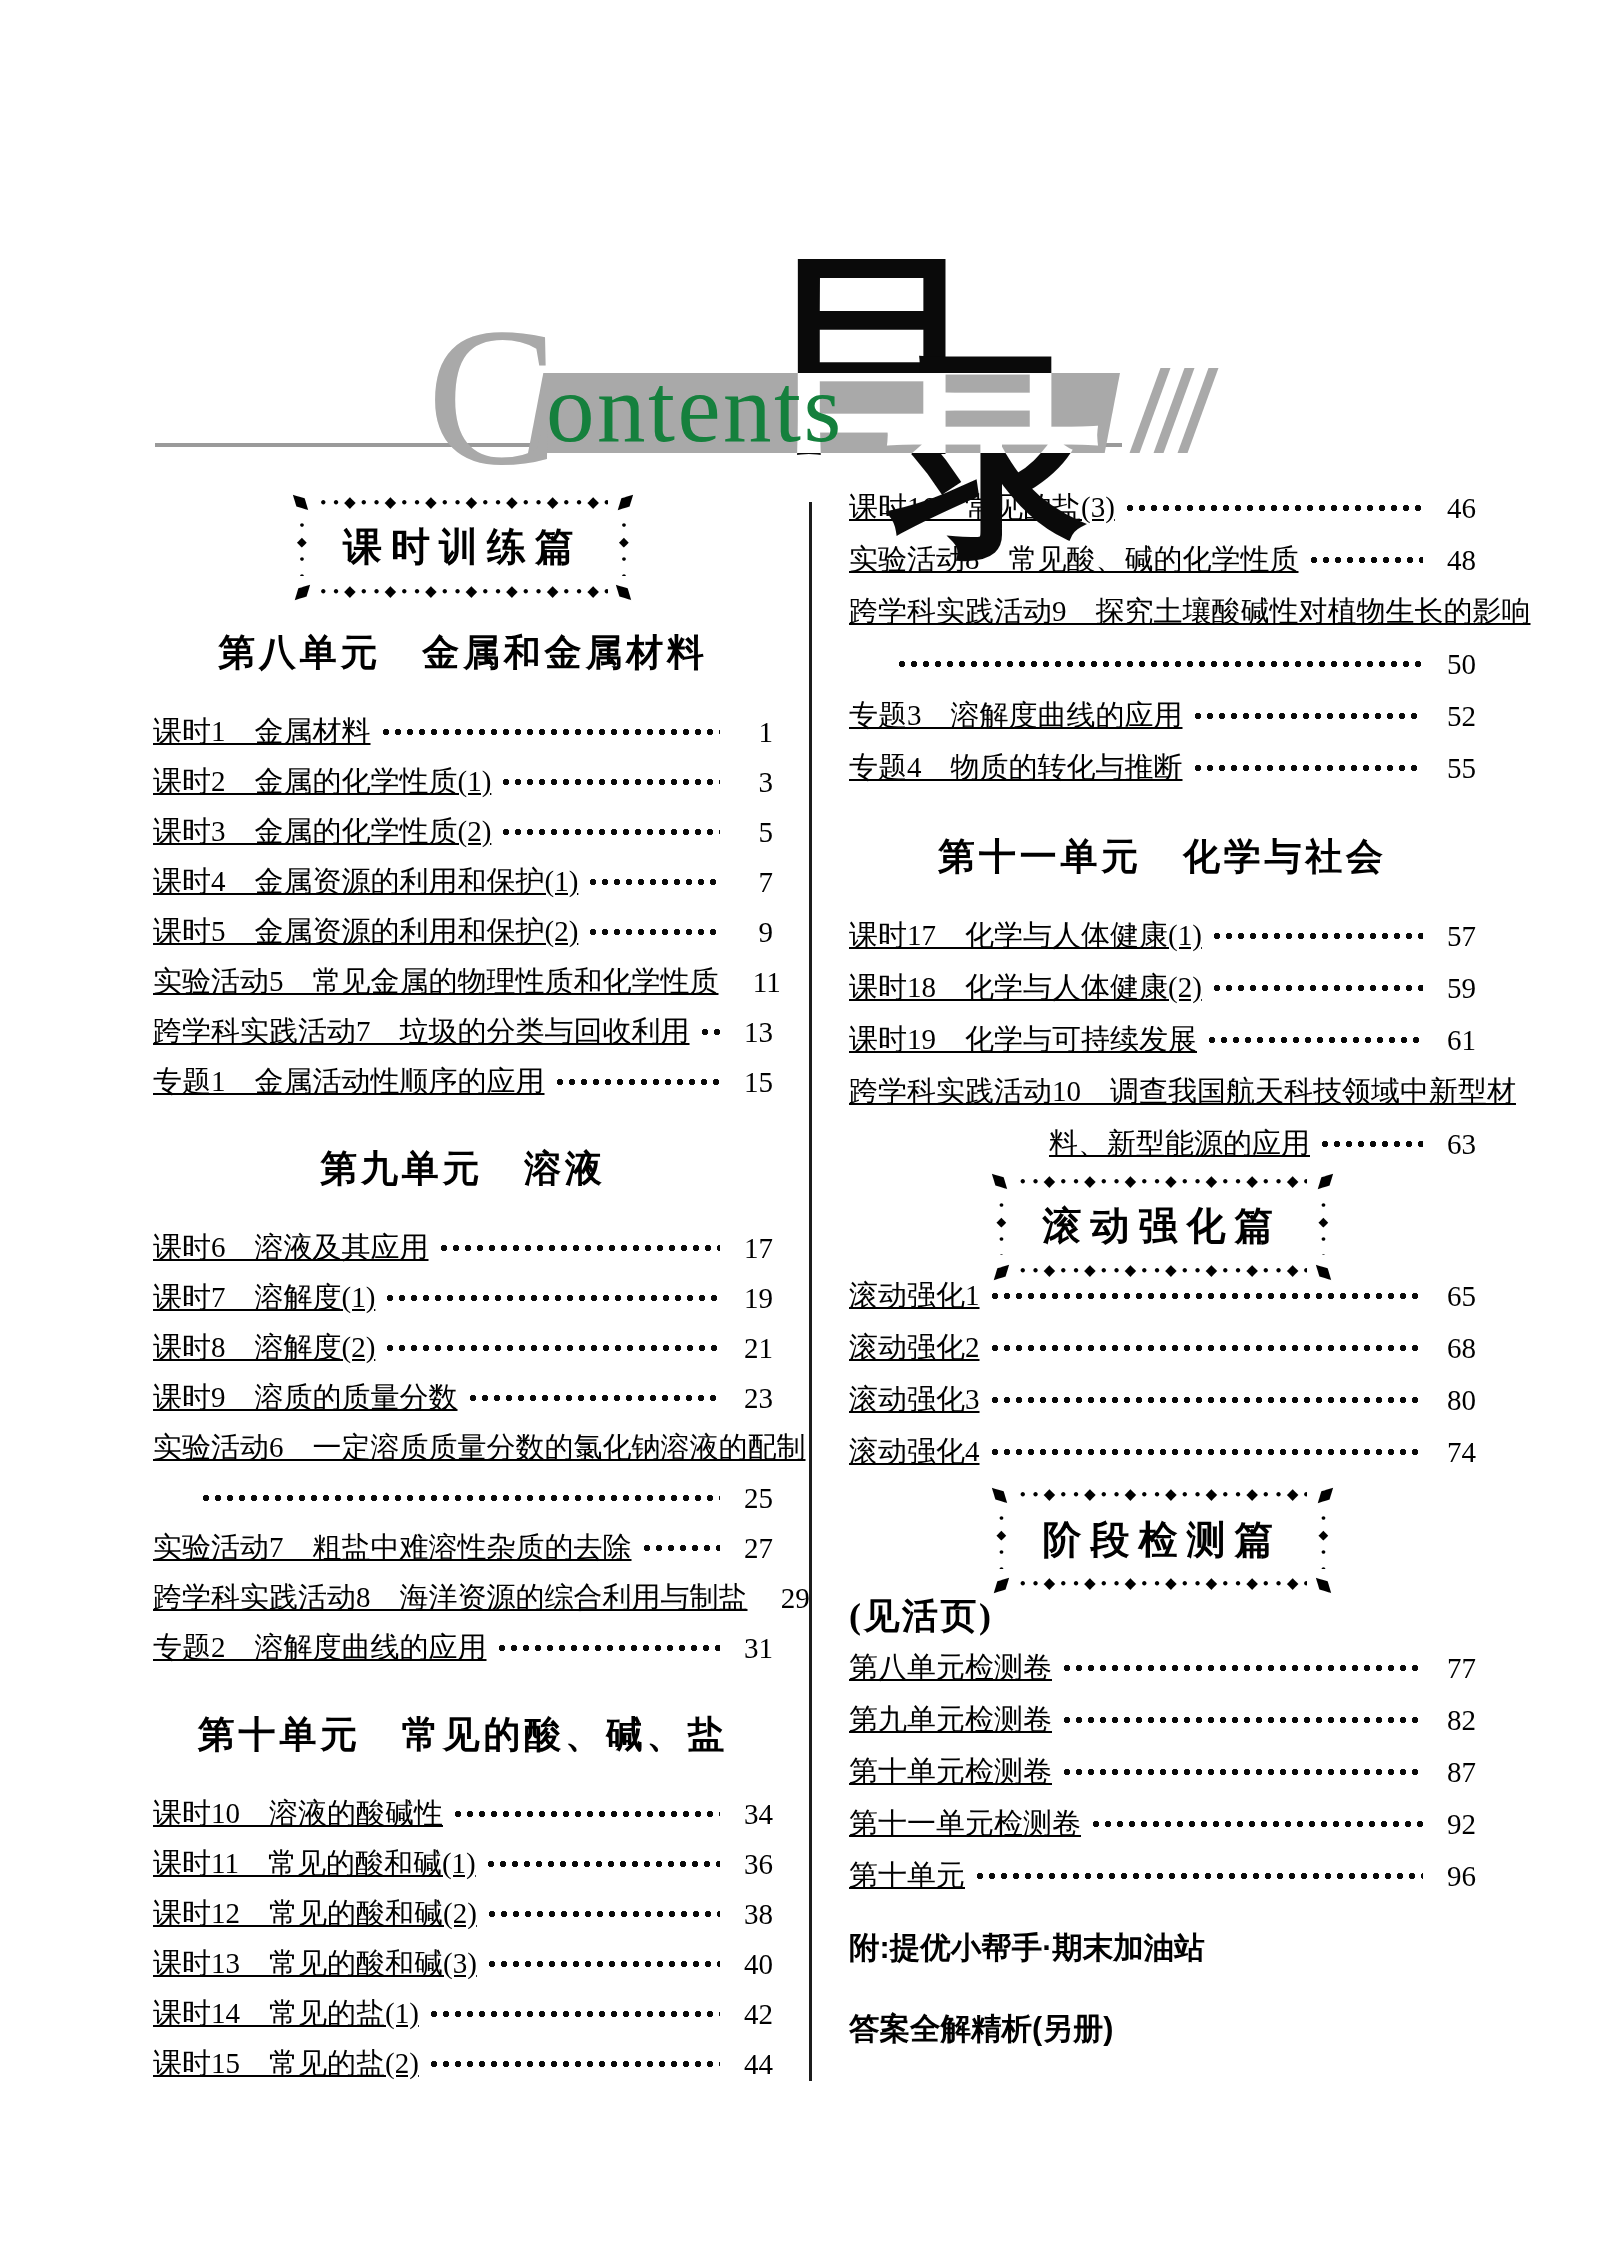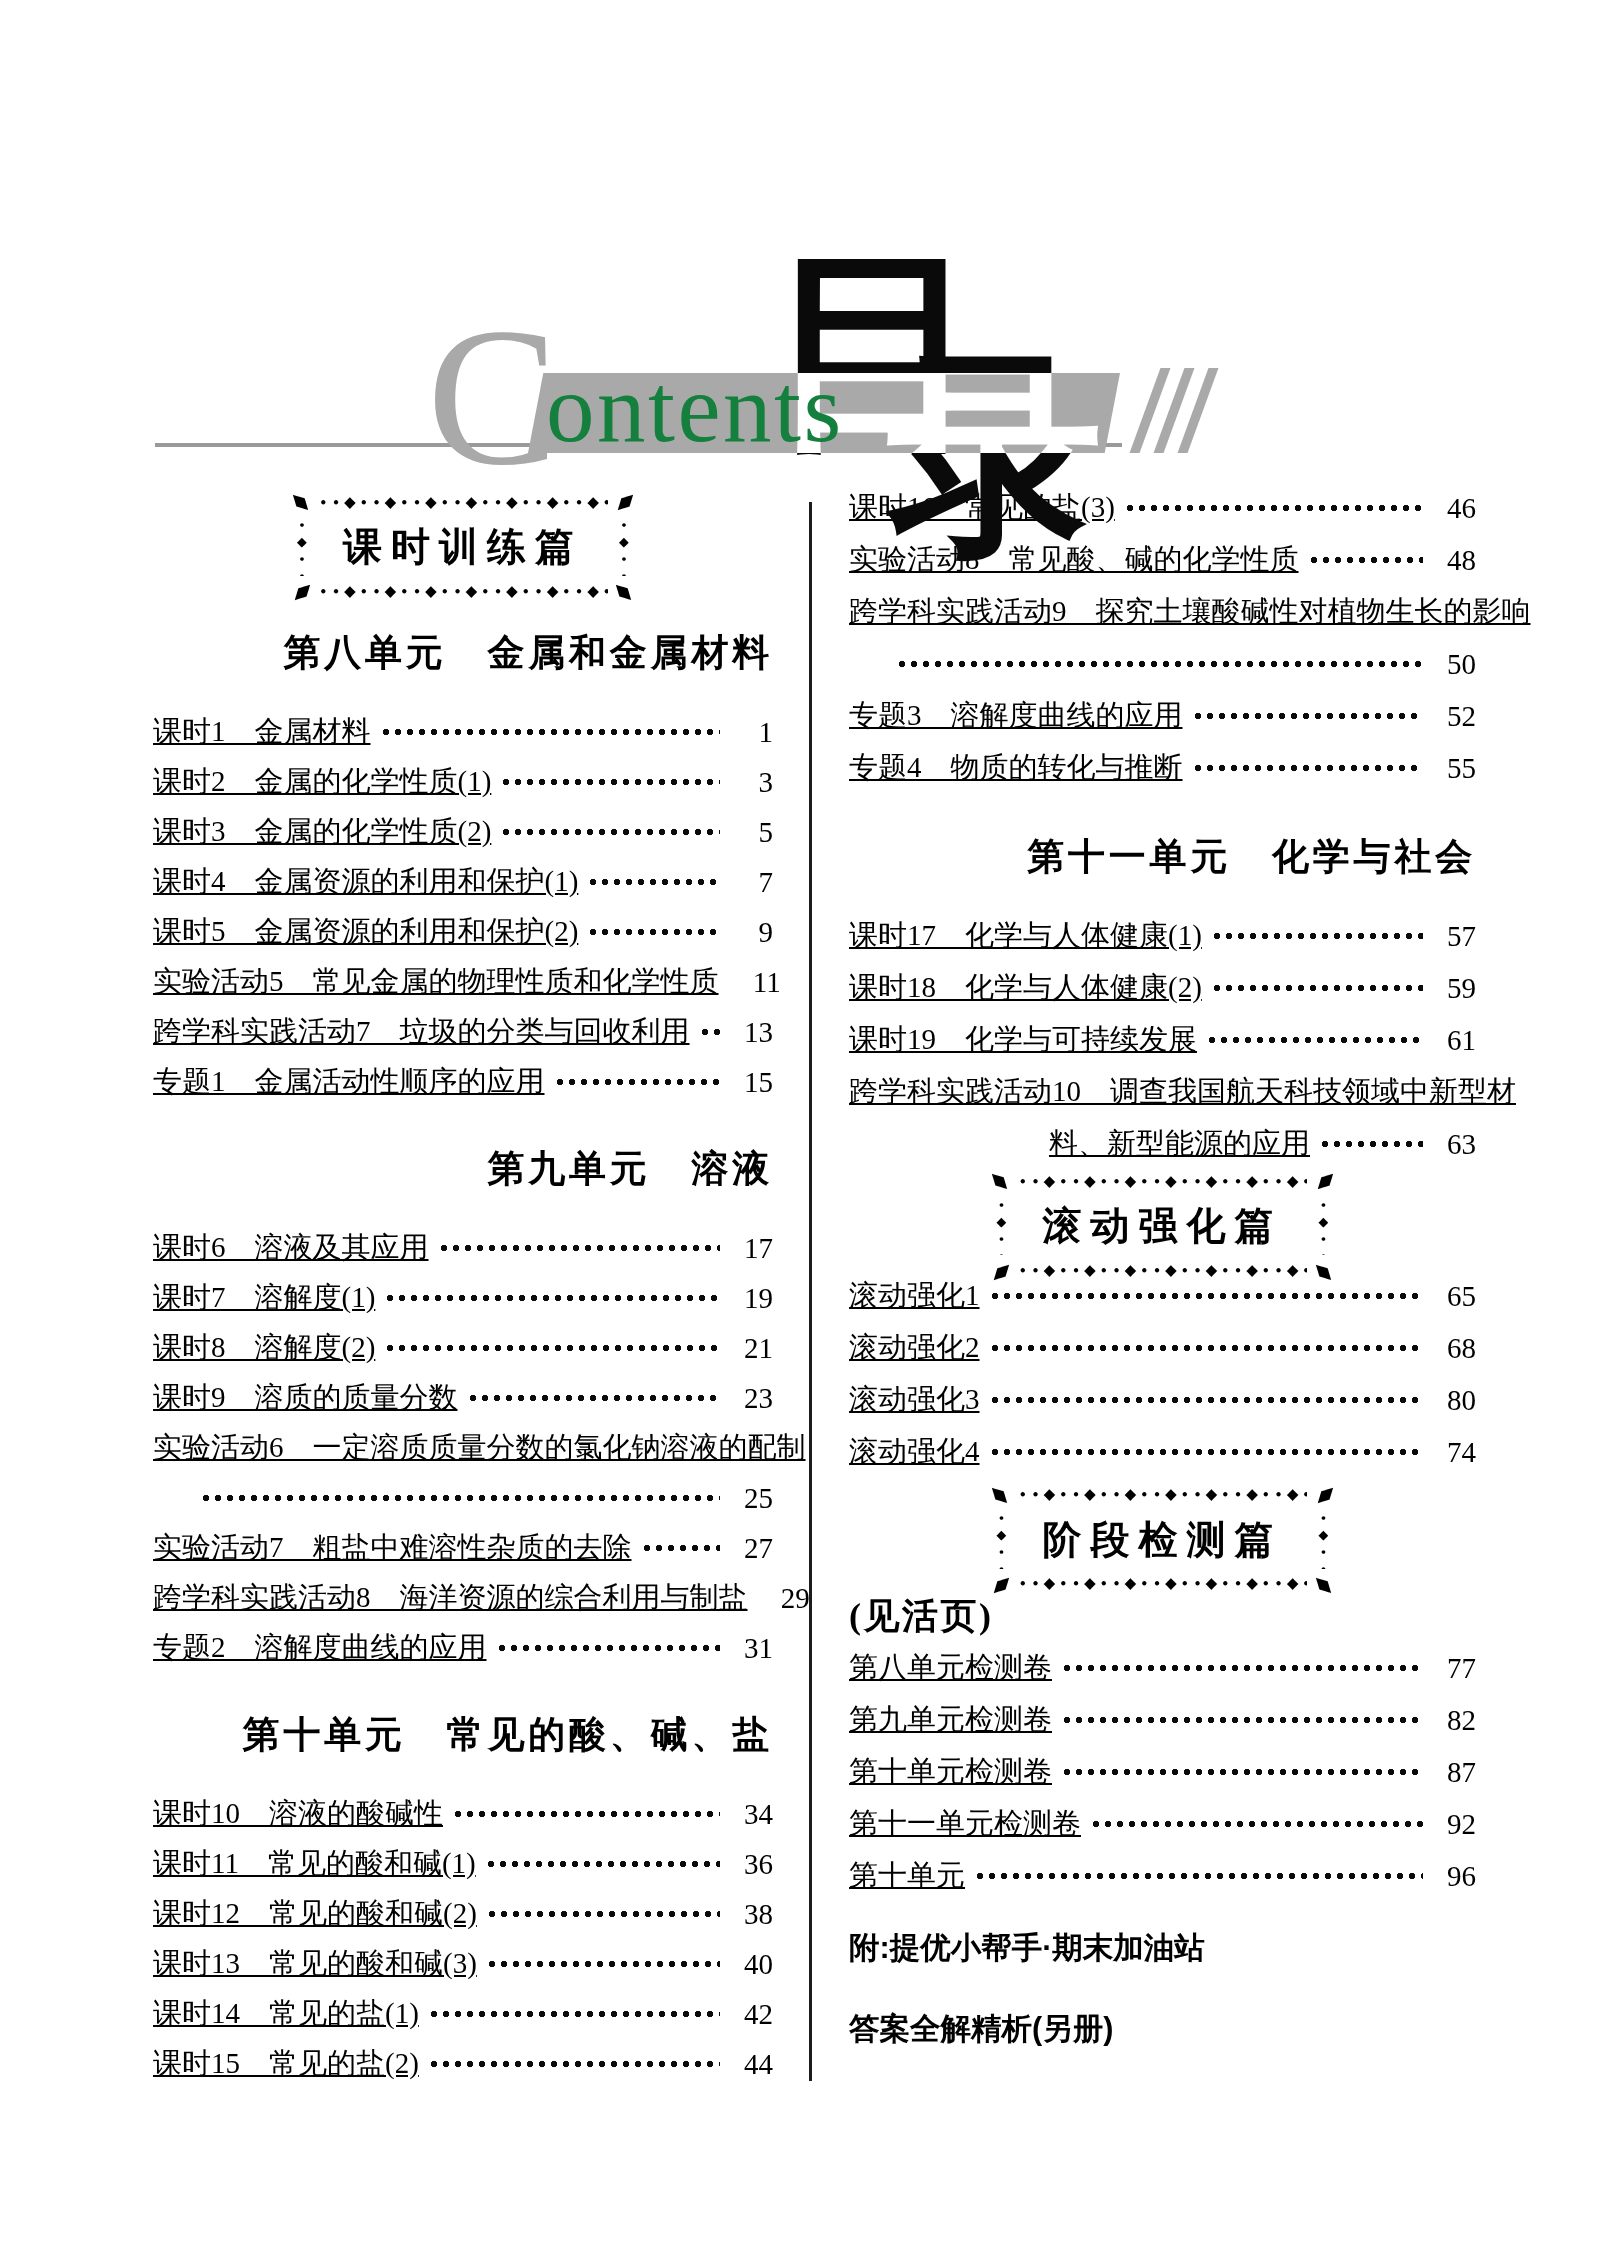--- a/index.html
+++ b/index.html
@@ -64,21 +64,21 @@
   .toc-dots {
     flex:1 1 auto; align-self:stretch; margin:0 10.2px 0 9px;
     background-image:radial-gradient(circle, #0a0a0a 2.9px, transparent 3.3px);
     background-size:12px 12px; background-repeat:repeat-x; background-position:0 center;
   }
   .toc-page { min-width:43px; text-align:right; white-space:nowrap; }
   .indent-spacer { flex:0 0 auto; height:0.6px; }
 
   
   .sec-heading {
-    text-align:right; font-weight:bold; font-size:37px; line-height:60px;
+    text-align:center; font-weight:bold; font-size:37px; line-height:60px;
     margin:32px 0 24px 0; letter-spacing:3.8px;
     font-family:Liberation Serif, serif;
   }
   #col-right .sec-heading { margin:33px 0 23px 0; }
 
   
   .subtitle {
     text-align:left; font-weight:bold; font-size:36px; height:51px;
     line-height:51px; margin-top:7.6px; letter-spacing:2.5px;
   }

